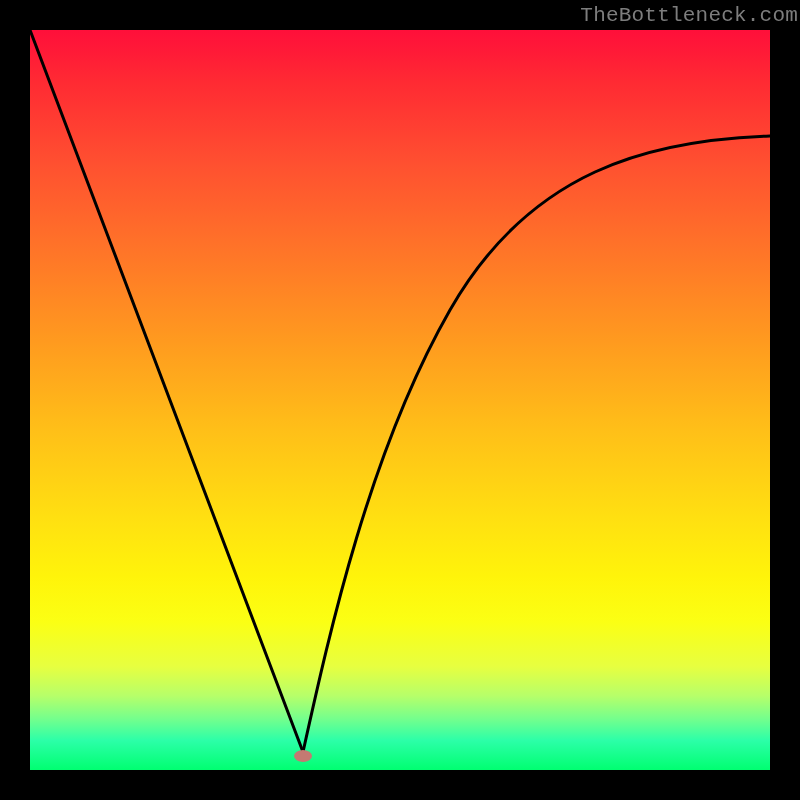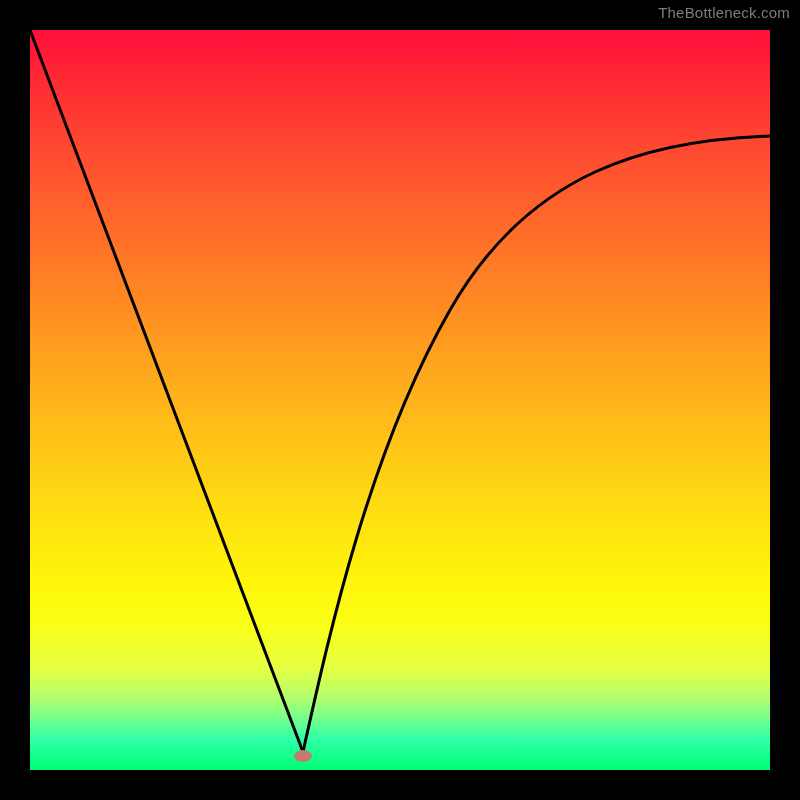--- a/index.html
+++ b/index.html
@@ -51,26 +51,27 @@
     position: absolute;
     left: 0;
     top: 0;
     width: 740px;
     height: 740px;
     overflow: visible;
   }
   .watermark {
     position: absolute;
     top: 4px;
-    right: 10px;
+    right: 2px;
     color: #7d7d7d;
-    font-size: 15px;
+    font-size: 21px;
     letter-spacing: 0.2px;
     user-select: none;
     font-weight: 400;
+    font-family: Liberation Mono, monospace;
   }
   .dot {
     fill: #c47a72;
     stroke: none;
   }
 </style>
 </head>
 <body>
 
 <div class="stage">

